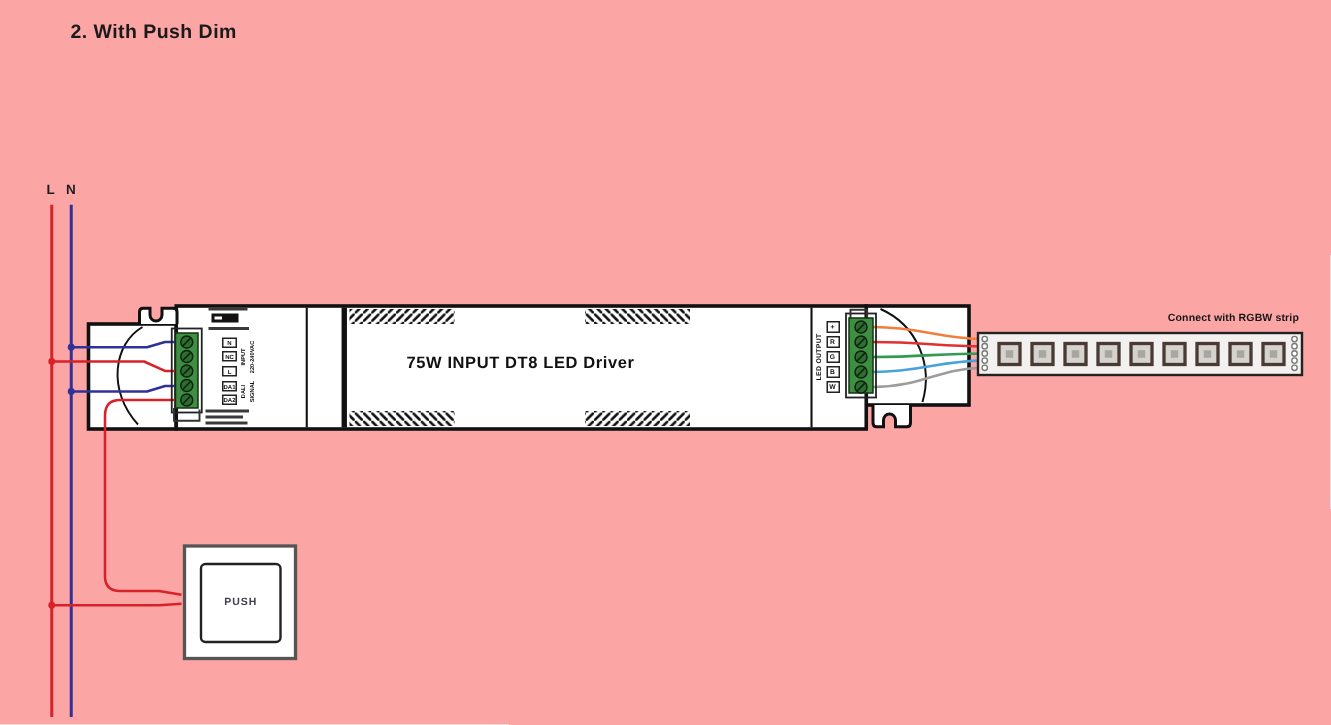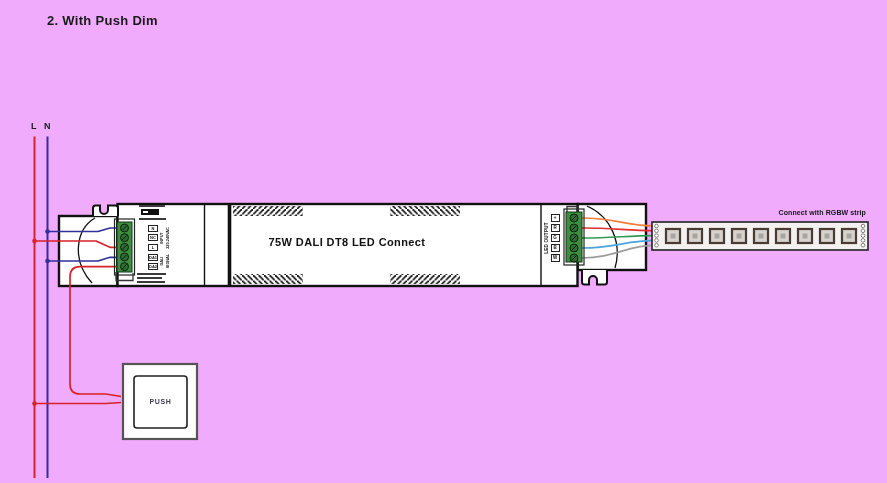--- a/index.html
+++ b/index.html
@@ -1,16 +1,16 @@
 <!DOCTYPE html>
 <html><head>
 <meta charset="utf-8">
 <style>
   html,body{margin:0;padding:0;background:#fff;}
-  .canvas{position:relative;width:887px;height:483px;background:#f0abfc;overflow:hidden;
+  .canvas{position:relative;width:887px;height:483px;background:#fca5a5;overflow:hidden;
           font-family:"Liberation Sans",sans-serif;color:#111;}
   .canvas svg{position:absolute;left:0;top:0;}
   .abs{position:absolute;}
   .page-title{font-size:13px;font-weight:bold;letter-spacing:.3px;color:#1a1a1a;}
   .mains-label{font-size:9px;font-weight:bold;color:#1a1a1a;}
   .driver-name{font-size:11px;font-weight:bold;letter-spacing:.4px;text-align:center;color:#111;}
   .tbox{position:absolute;border:.8px solid #222;background:#fff;text-align:center;
         font-weight:bold;color:#111;box-sizing:border-box;}
   .tbox.in{left:148px;width:10px;height:7px;font-size:4px;line-height:6px;}
   .tbox.out{left:550.5px;width:9px;height:7.5px;font-size:4.5px;line-height:6.5px;}
@@ -144,21 +144,21 @@
 
     <rect x="123" y="364" width="74" height="75" fill="#fff" stroke="#555" stroke-width="2.2"></rect>
     <rect x="134" y="376" width="53" height="52" rx="3" fill="#fff" stroke="#222" stroke-width="1.6"></rect>
   </svg>
 
   <div class="abs page-title" style="left:47px;top:13px;">2. With Push Dim</div>
 
   <div class="abs mains-label" style="left:31px;top:121px;">L</div>
   <div class="abs mains-label" style="left:44px;top:121px;">N</div>
 
-  <div class="abs driver-name" style="left:233px;top:236px;width:228px;">75W DALI DT8 LED Connect</div>
+  <div class="abs driver-name" style="left:233px;top:236px;width:228px;">75W INPUT DT8 LED Driver</div>
 
   <div class="tbox in" style="top:224.5px;">N</div>
   <div class="tbox in" style="top:234.2px;">NC</div>
   <div class="tbox in" style="top:243.8px;">L</div>
   <div class="tbox in" style="top:253.5px;">DA1</div>
   <div class="tbox in" style="top:263.1px;">DA2</div>
 
   <div class="rot cap-s" style="left:162px;top:237.5px;">INPUT</div>
   <div class="rot cap-s" style="left:167.5px;top:237.5px;">220-240VAC</div>
   <div class="rot cap-s" style="left:162px;top:261px;">DALI</div>

